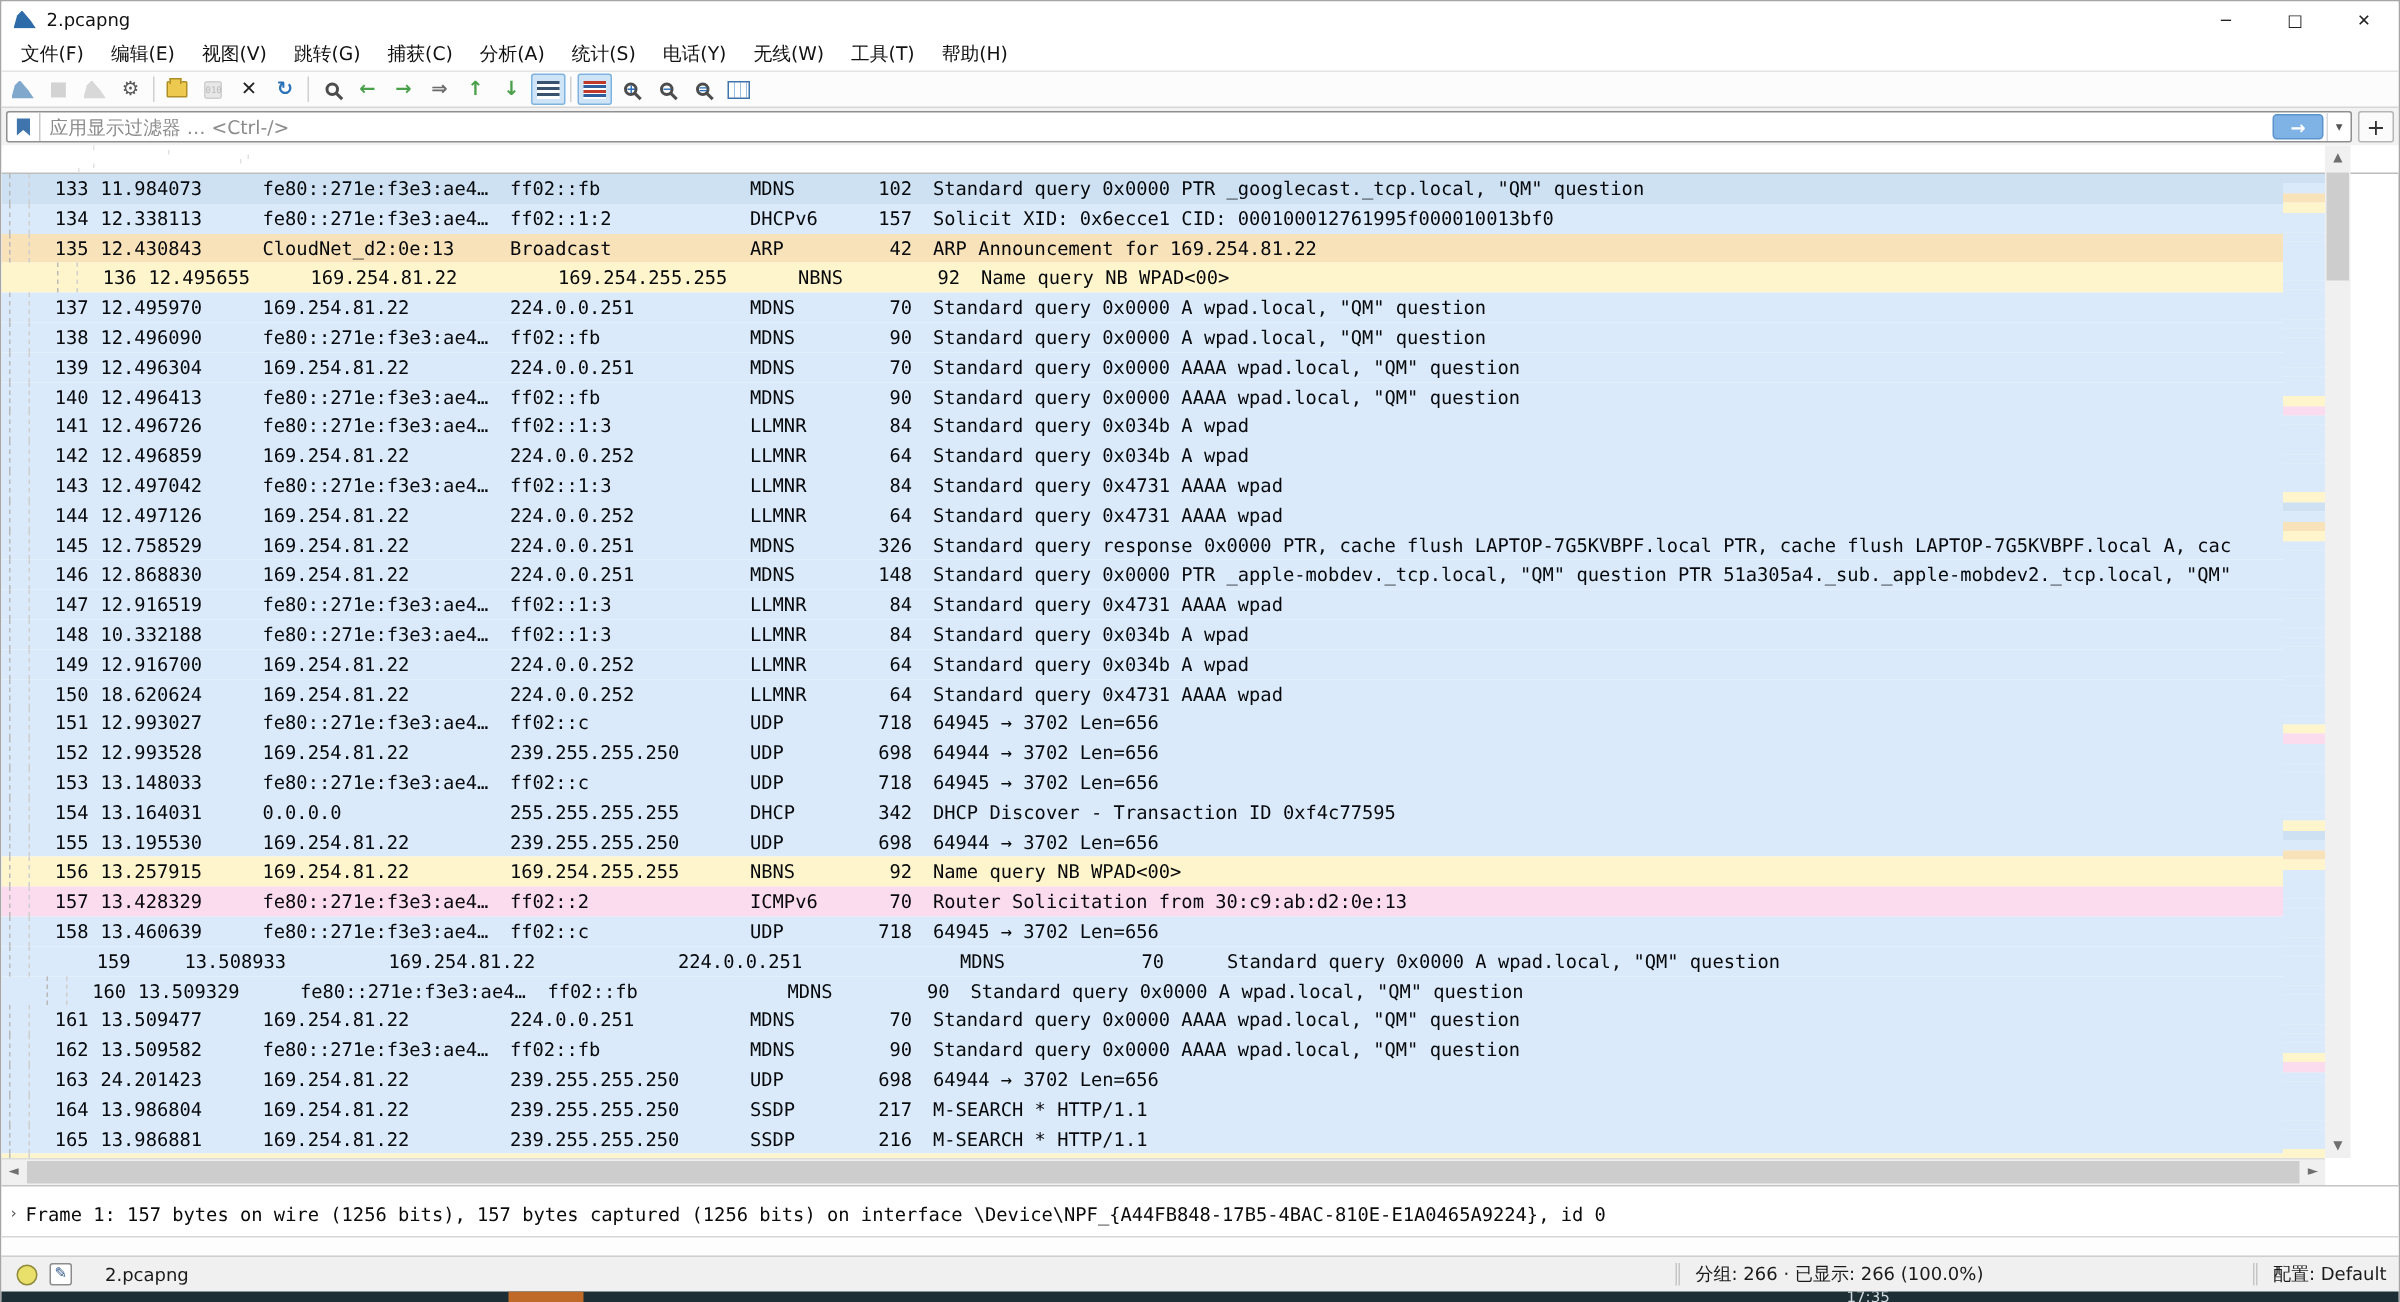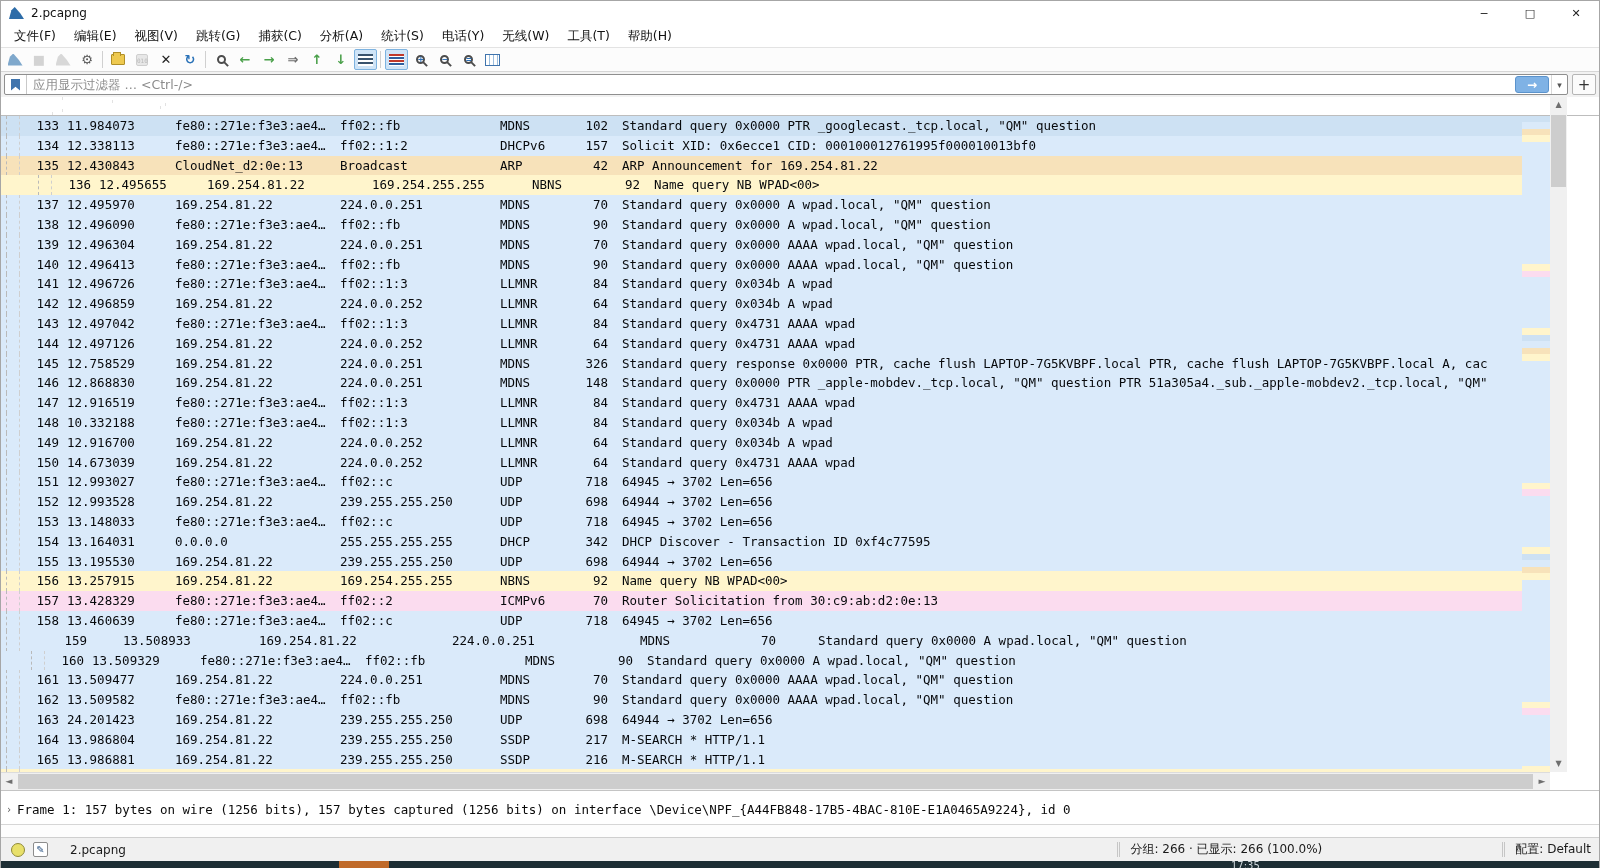--- a/index.html
+++ b/index.html
@@ -419,21 +419,21 @@
         <span class="cell c-time">12.916700</span>
         <span class="cell c-src">169.254.81.22</span>
         <span class="cell c-dst">224.0.0.252</span>
         <span class="cell c-proto">LLMNR</span>
         <span class="cell c-len">64</span>
         <span class="cell c-info">Standard query 0x034b A wpad</span>
       </div>
       <div class="row" style="background: rgb(218, 234, 250);">
         <span class="gutter"></span>
         <span class="cell c-no">150</span>
-        <span class="cell c-time">14.673039</span>
+        <span class="cell c-time">18.620624</span>
         <span class="cell c-src">169.254.81.22</span>
         <span class="cell c-dst">224.0.0.252</span>
         <span class="cell c-proto">LLMNR</span>
         <span class="cell c-len">64</span>
         <span class="cell c-info">Standard query 0x4731 AAAA wpad</span>
       </div>
       <div class="row" style="background: rgb(218, 234, 250);">
         <span class="gutter"></span>
         <span class="cell c-no">151</span>
         <span class="cell c-time">12.993027</span>

